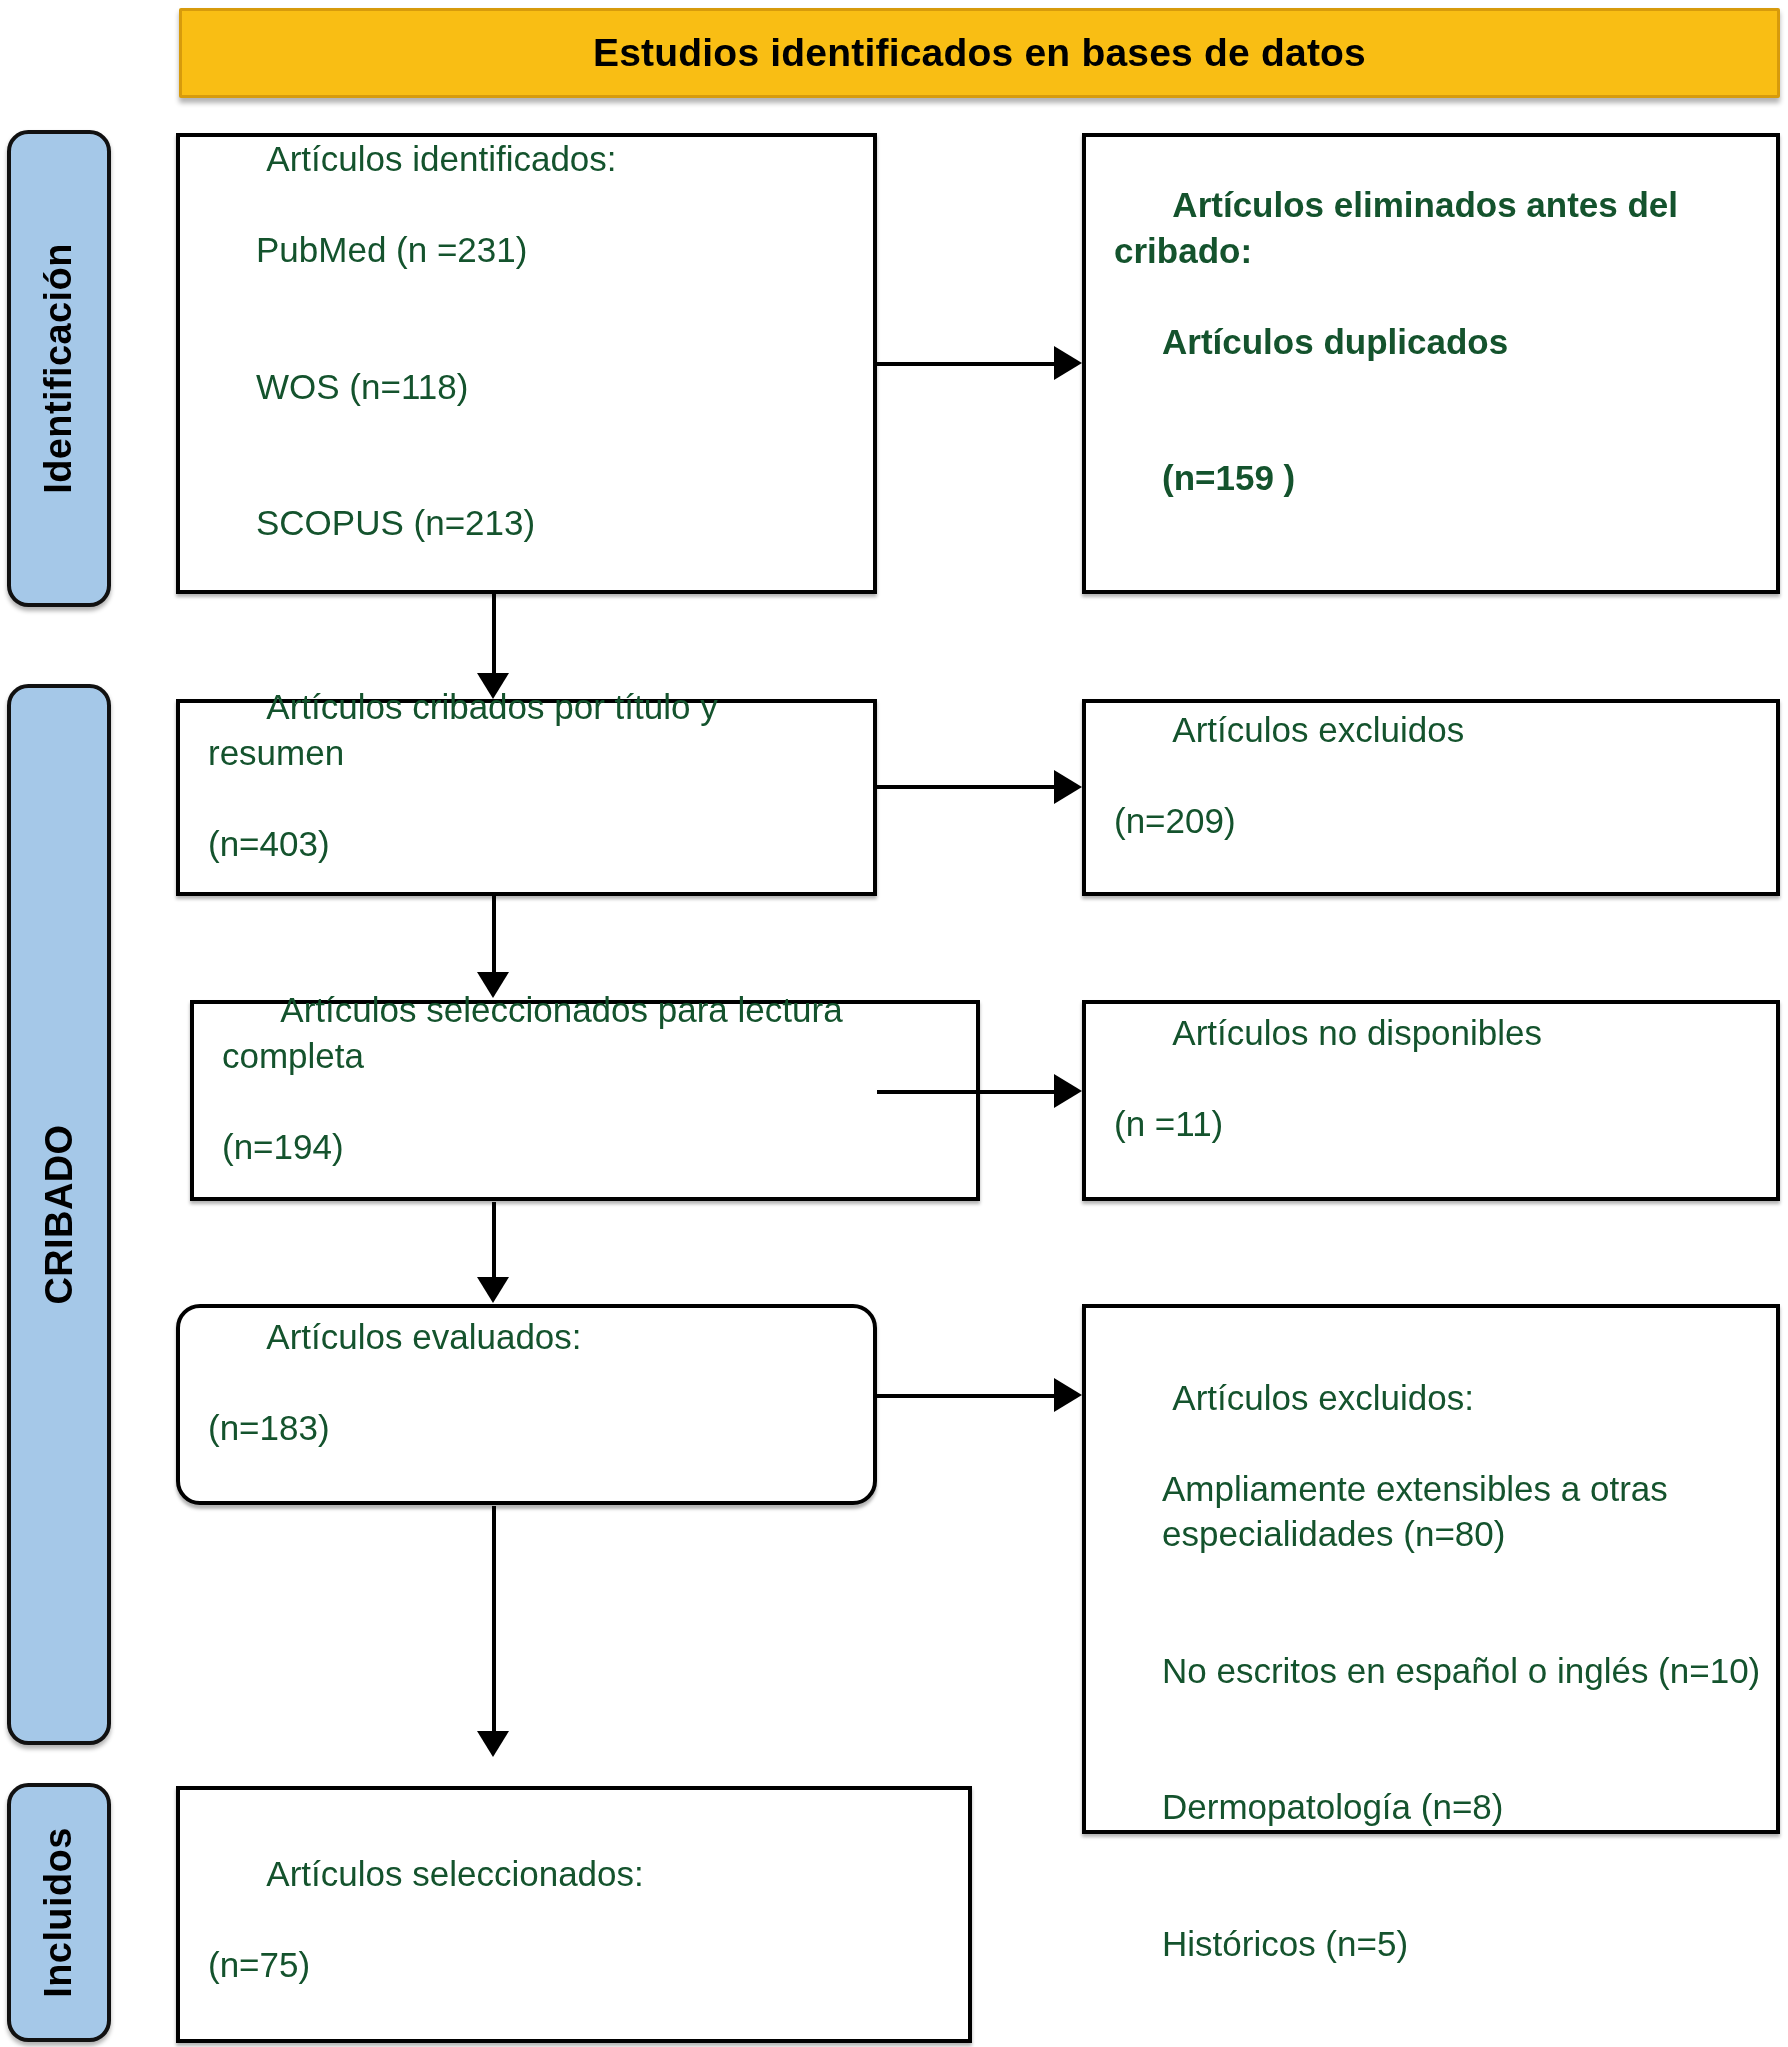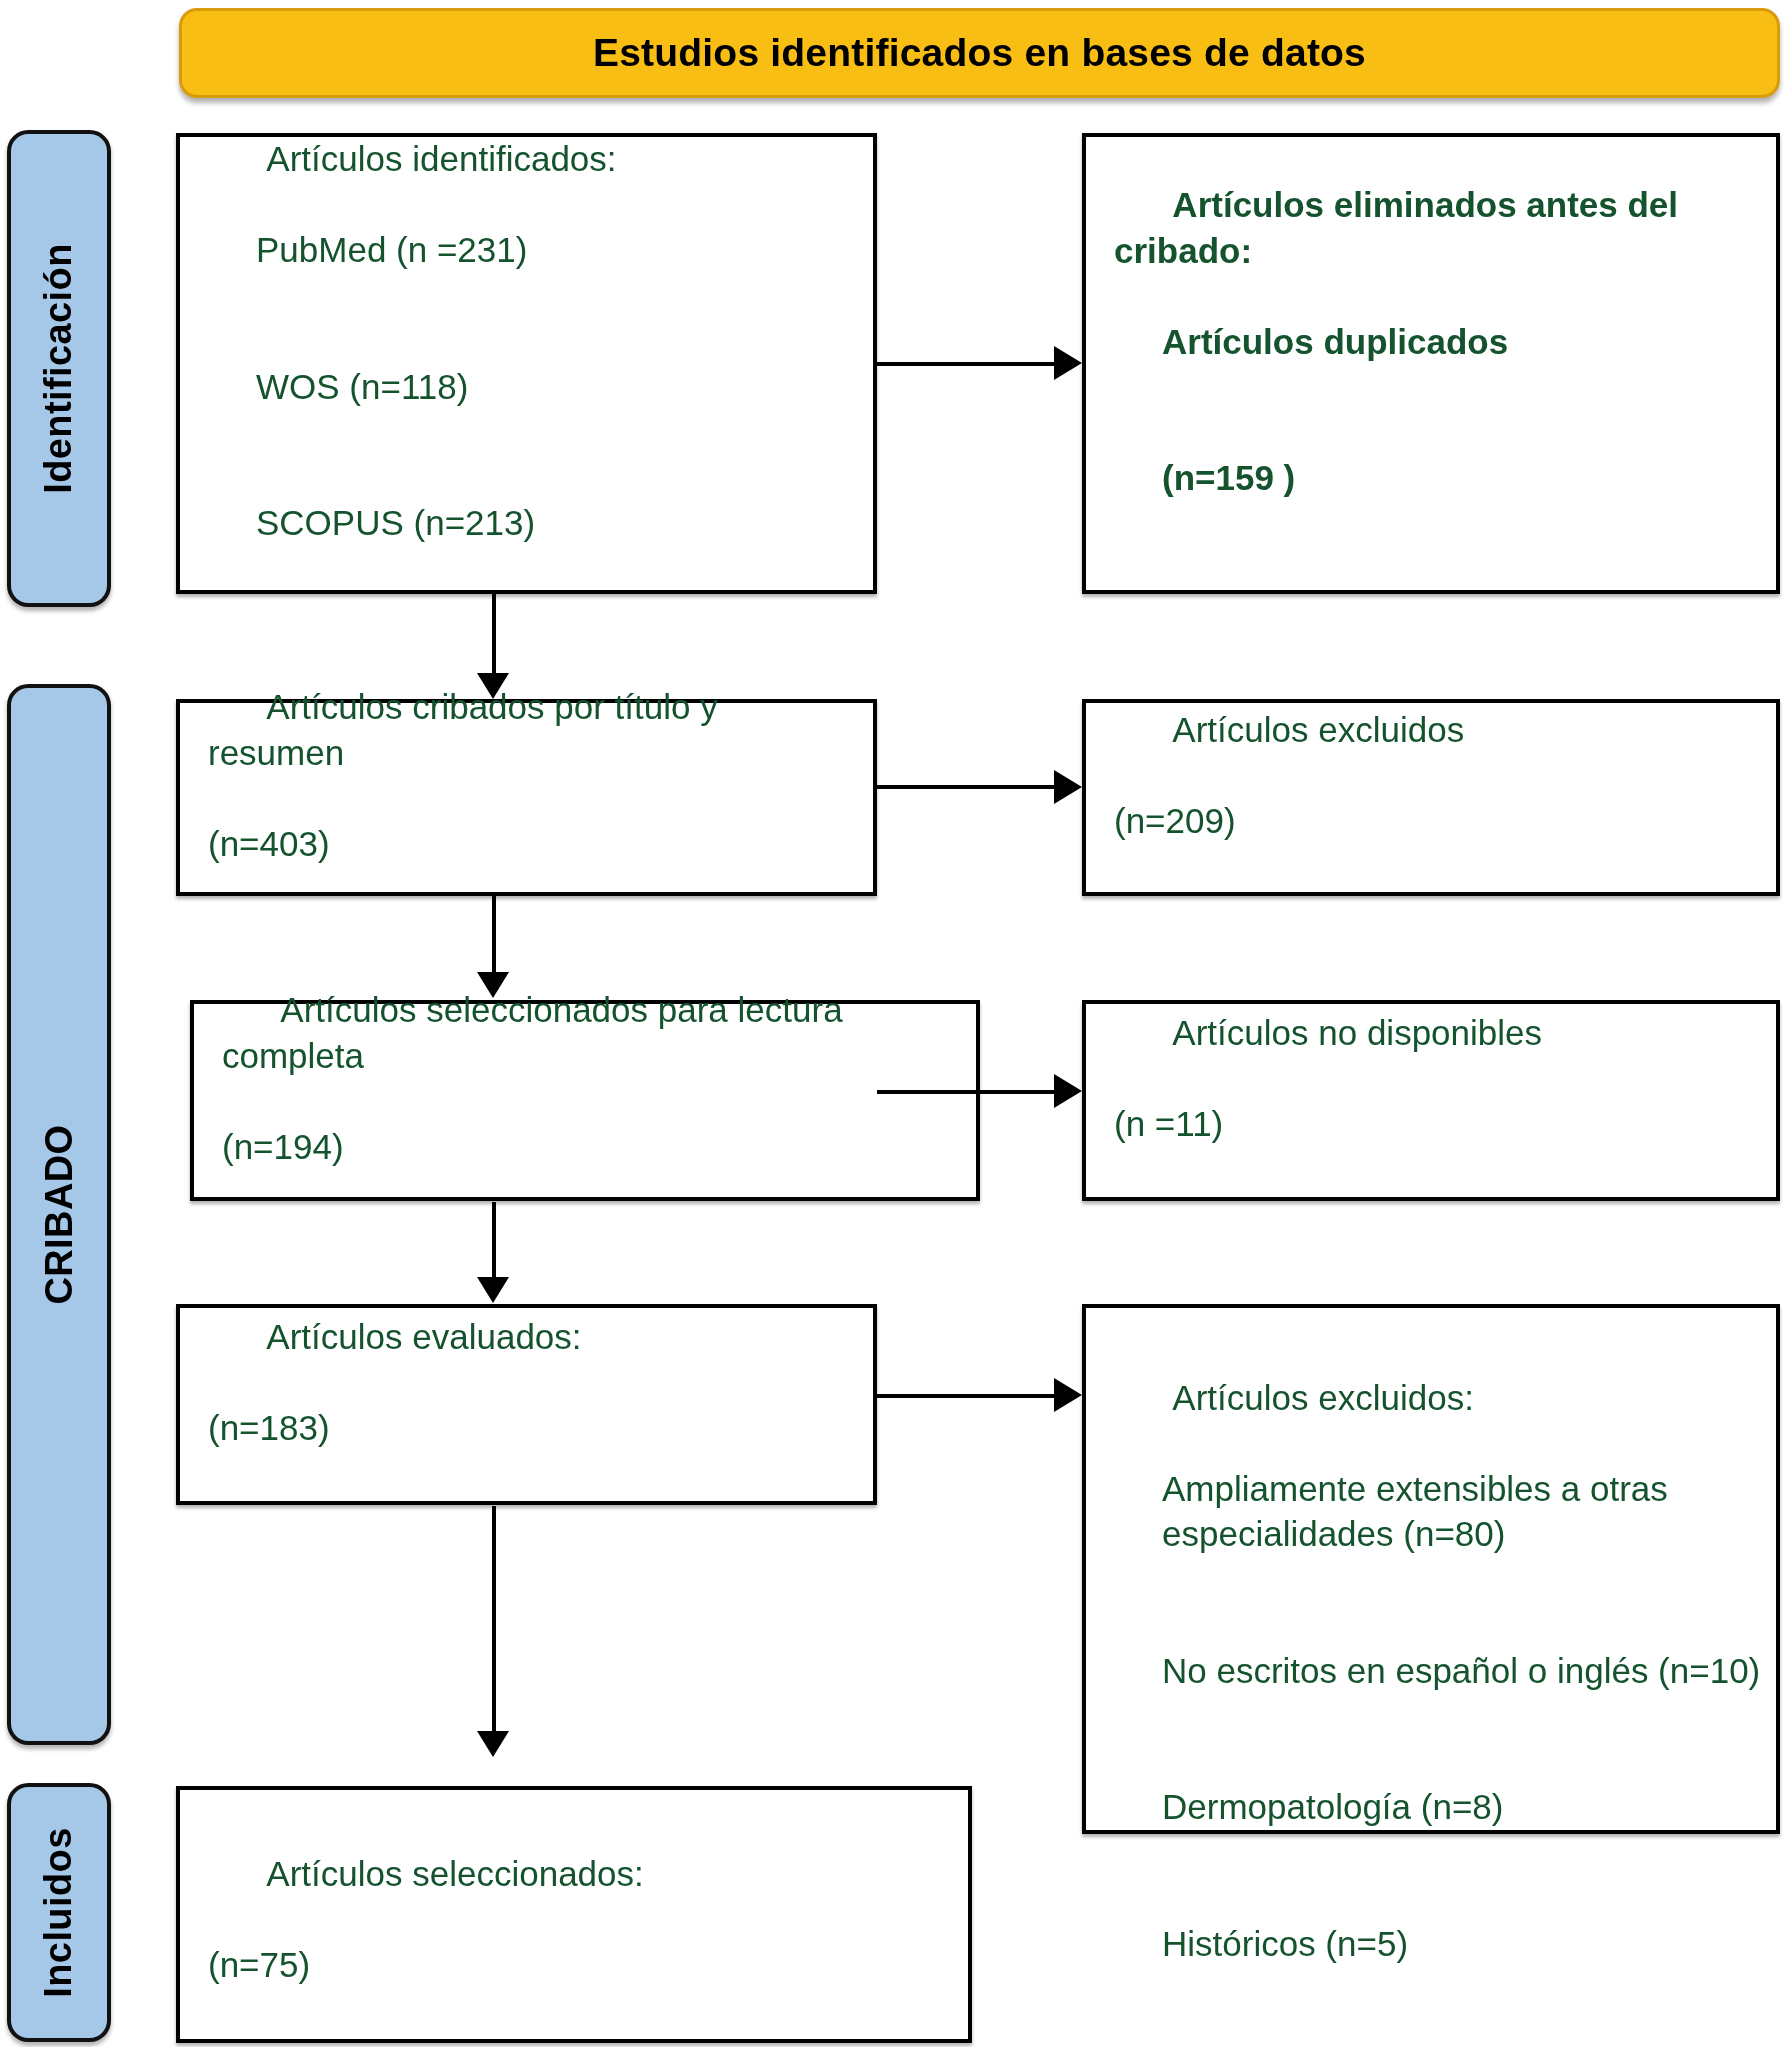--- a/index.html
+++ b/index.html
@@ -4,21 +4,21 @@
 <style>
   html,body{margin:0;padding:0;background:#ffffff;}
   body{width:1789px;height:2047px;position:relative;
        font-family:"Liberation Sans","DejaVu Sans",sans-serif;color:#000;}
 
   .canvas{position:absolute;left:0;top:0;width:1789px;height:2047px;}
 
   
   .header{
     position:absolute;left:179px;top:8.2px;width:1601px;height:90px;
-    background:#F9BE14;border:3.3px solid #D79B0C;border-radius:18px;
+    background:#F9BE14;border:3.3px solid #D79B0C;border-radius:2px;
     box-shadow:0 4.1px 5px rgba(0,0,0,.30);
     display:flex;align-items:center;justify-content:center;
     box-sizing:border-box;
   }
   .header-title{
     font-size:39px;font-weight:bold;letter-spacing:0.2px;color:#000;
     text-align:center;line-height:1.1;
   }
 
   
@@ -141,21 +141,21 @@
       <span style="display:block">(n =11)</span>
     </div>
   </div>
 
   <div class="hline" style="left:877px;top:1090px;width:178px;"></div>
   <div class="arrow-right" style="left:1054px;top:1074px;"></div>
 
   <div class="vline" style="left:492px;top:1202px;height:90px;"></div>
   <div class="arrow-down" style="left:477px;top:1277px;"></div>
 
-  <div class="box" style="left:176px;top:1304px;width:701px;height:201px;">
+  <div class="box" style="left:176px;top:1304px;width:701px;height:201px;border-radius:24px;">
     <div class="box-text vcenter">
       <span>Artículos evaluados:</span>
       <span style="display:block">(n=183)</span>
     </div>
   </div>
 
   <div class="box" style="left:1082px;top:1304px;width:698px;height:530px;">
     <div class="box-text" style="top:21.4px;">
       <span>Artículos excluidos:</span>
       <span class="indent1">Ampliamente extensibles a otras especialidades (n=80)</span>

